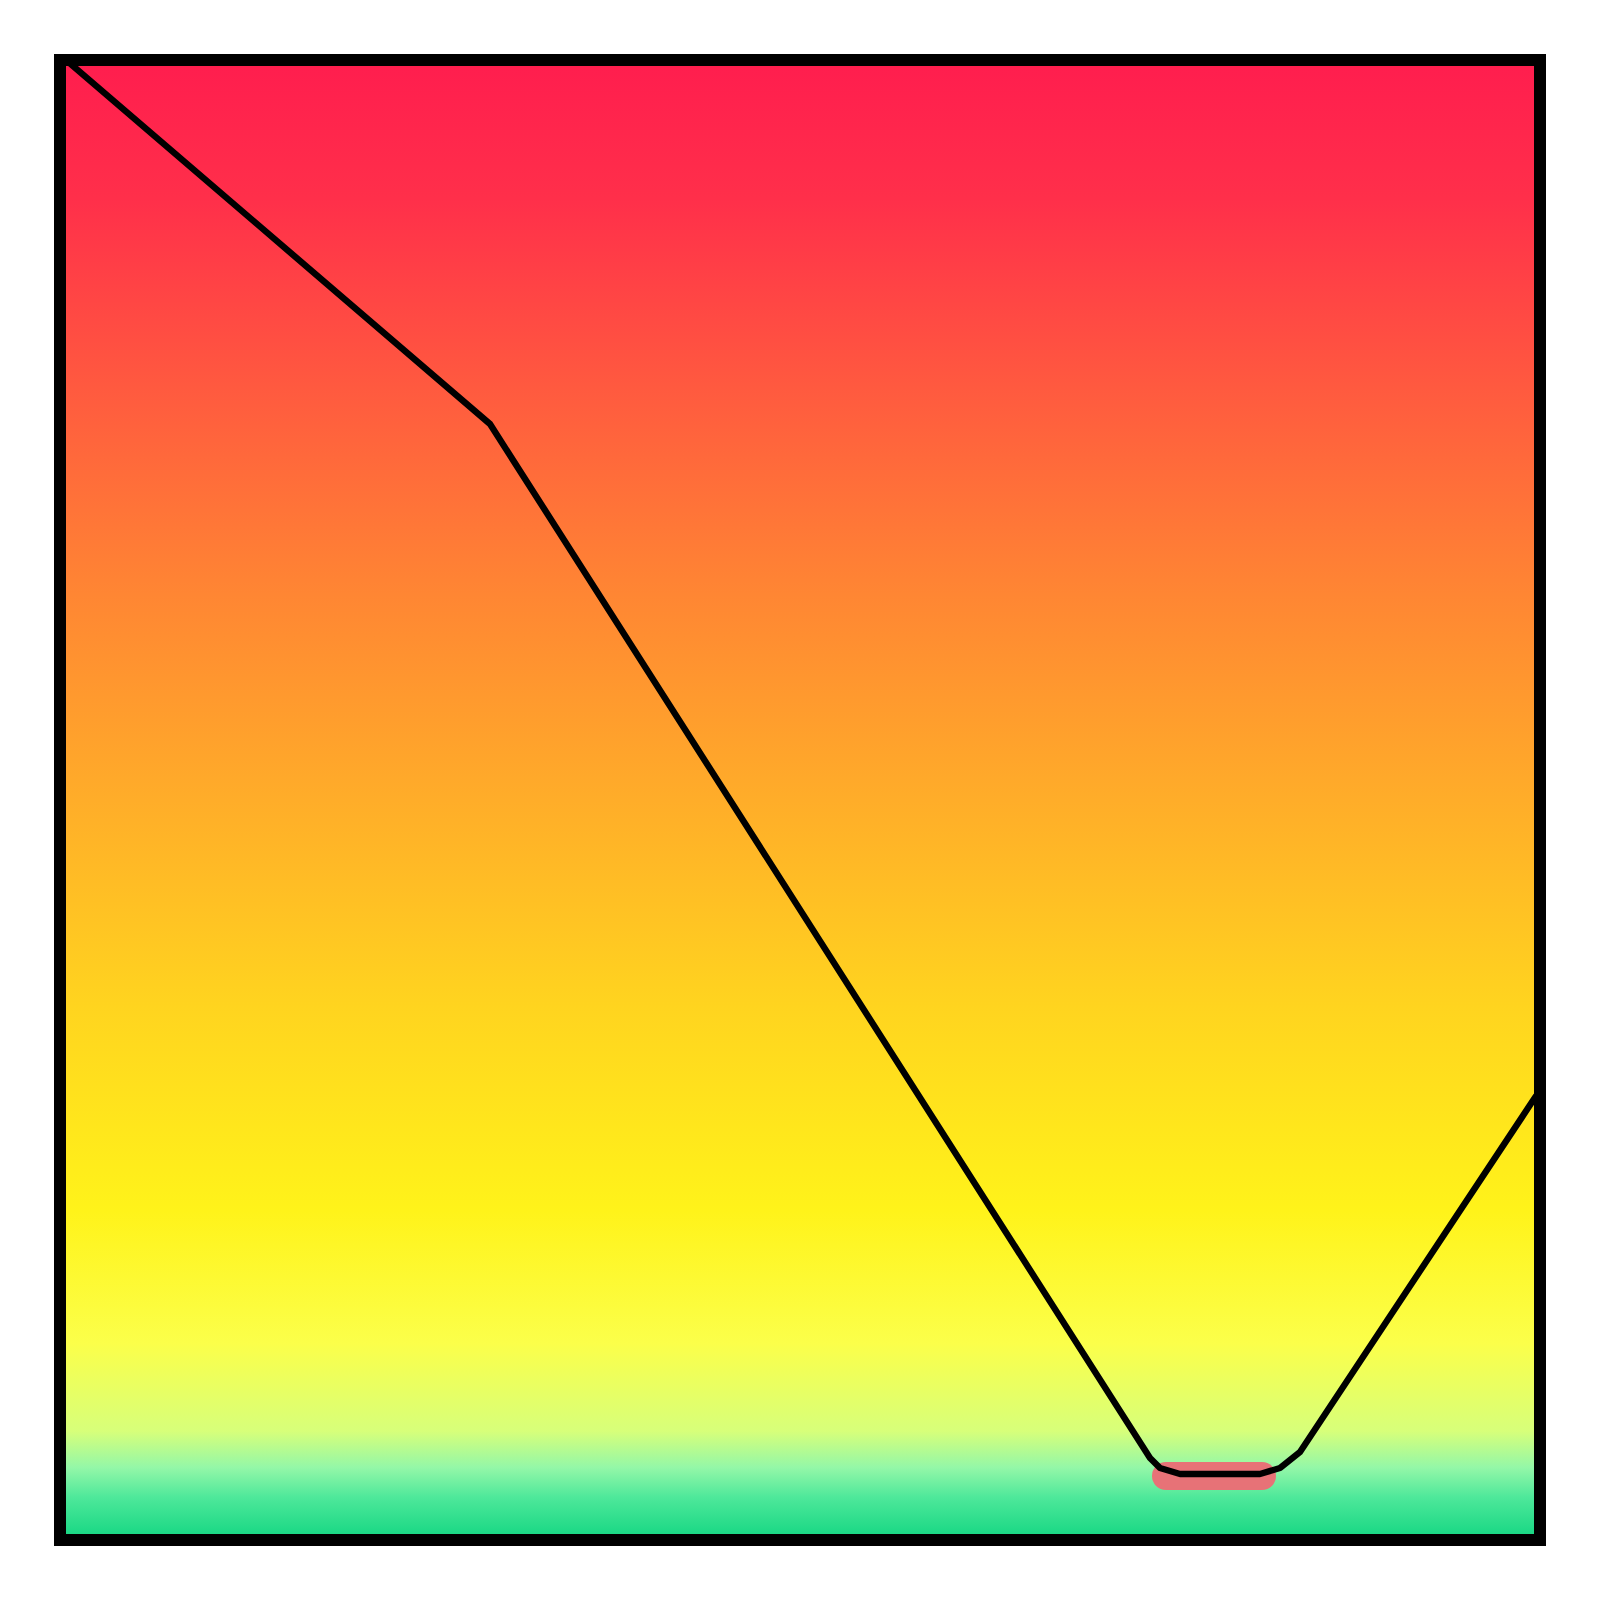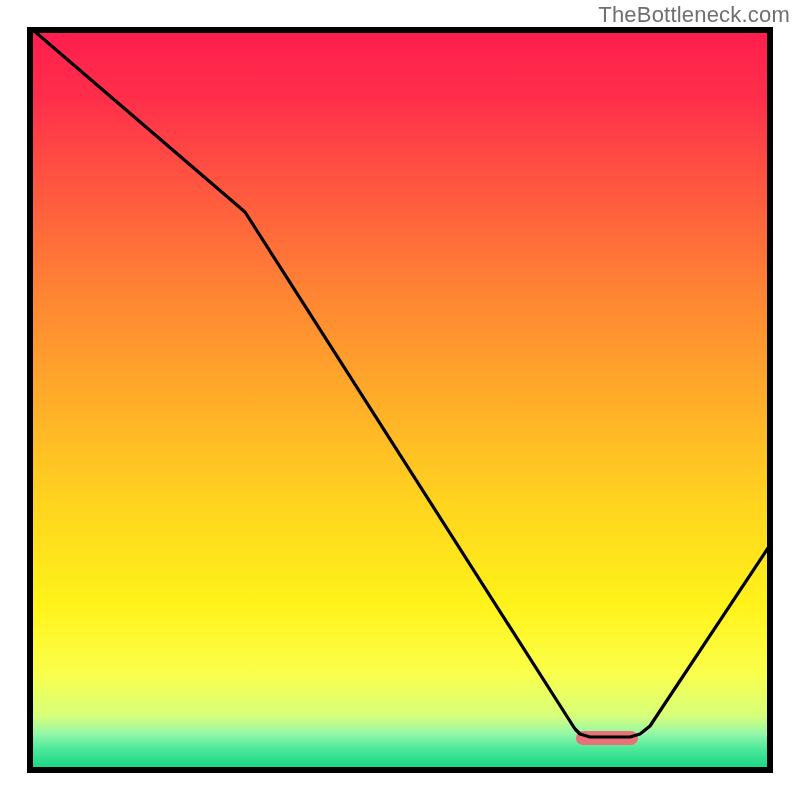--- a/index.html
+++ b/index.html
@@ -29,21 +29,20 @@
     position: absolute;
     left: 0;
     top: 0;
   }
 </style>
 </head>
 <body>
 
 <div class="stage">
 
-  <div class="watermark">TheBottleneck.com</div>
 
   <svg id="chart-svg" width="800" height="800" viewBox="0 0 800 800">
     <defs>
       <linearGradient id="bg-grad" x1="0" y1="0" x2="0" y2="1">
           <stop offset="0%" stop-color="#ff1e4e"></stop>
           <stop offset="9%" stop-color="#ff2f4a"></stop>
           <stop offset="22%" stop-color="#ff5a3f"></stop>
           <stop offset="36%" stop-color="#ff8633"></stop>
           <stop offset="50%" stop-color="#ffad29"></stop>
           <stop offset="64%" stop-color="#ffd41f"></stop>

